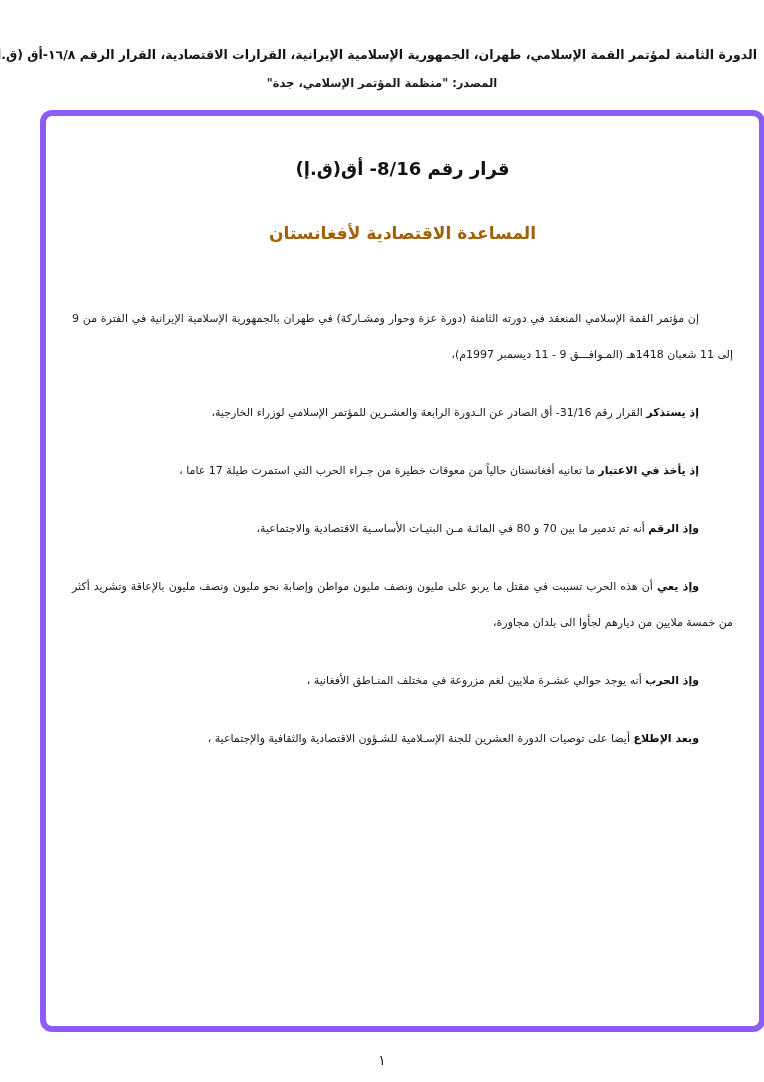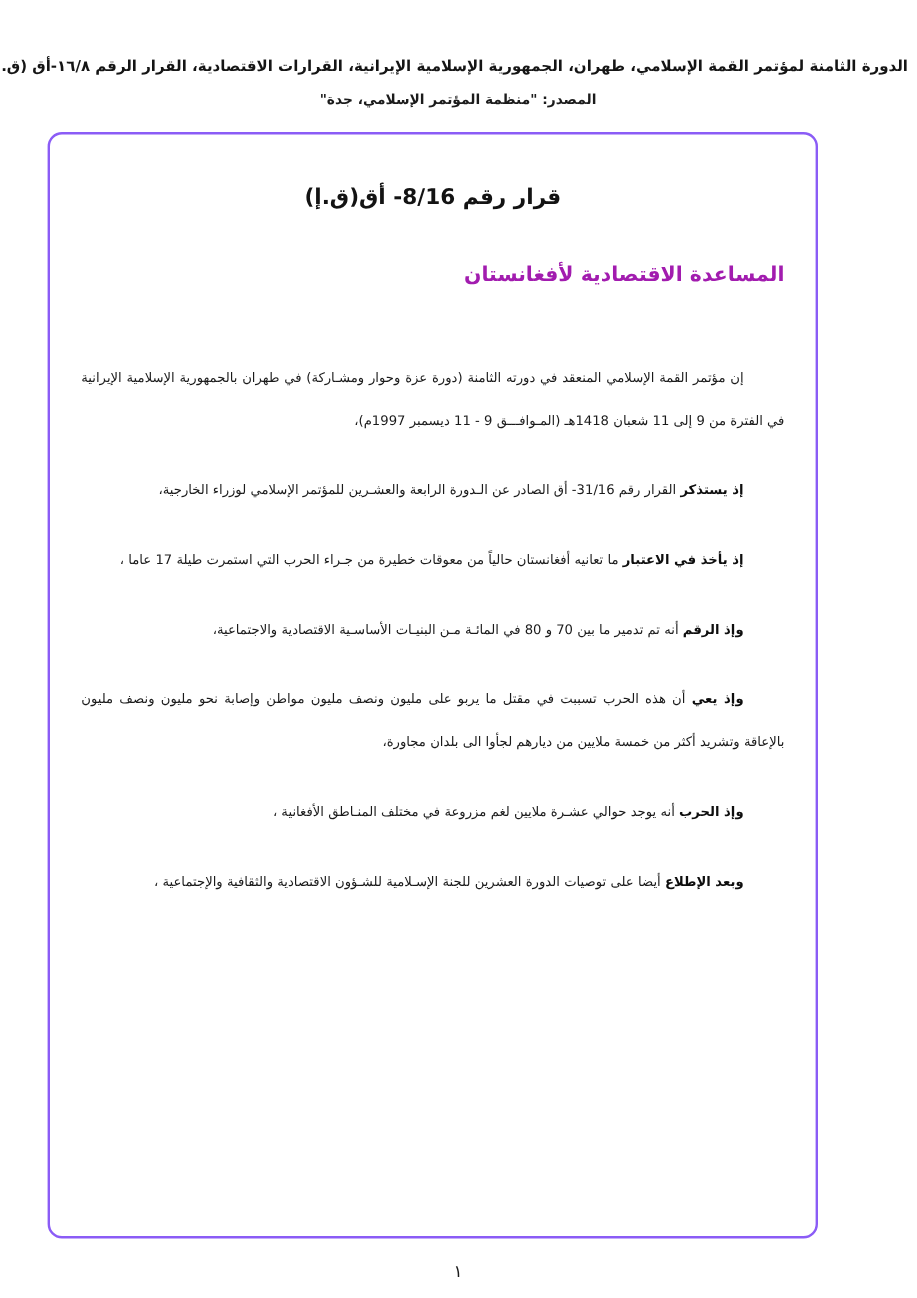--- a/index.html
+++ b/index.html
@@ -37,23 +37,23 @@
     text-align: center;
     font-size: 11.5px;
     font-weight: bold;
     color: #1b1b1b;
   }
   
   .doc-frame {
     position: absolute;
     left: 40px;
     top: 110px;
-    width: 642px;
+    width: 725px;
     height: 922px;
-    border: 2px solid #8b5cf6;
+    border: 6px solid #8b5cf6;
     border-radius: 12px;
     box-sizing: border-box;
     background: #ffffff;
     padding: 42px 26px 10px 26px;
     overflow: hidden;
   }
   .doc-title {
     text-align: center;
     font-size: 18px;
     font-weight: bold;
@@ -61,24 +61,25 @@
     color: #131313;
   }
   .doc-subtitle {
     text-align: center;
     font-size: 15px;
     font-weight: bold;
     margin: 0 0 40px 0;
     color: #131313;
   }
   .doc-subject {
+    text-align: center;
     font-size: 17px;
     font-weight: bold;
     margin: 5px 0 58px 0;
-    color: #a21caf;
+    color: #a16207;
   }
   .doc-body p {
     direction: rtl;
     text-align: justify;
     font-size: 11px;
     line-height: 36px;
     margin: 0 0 22px 0;
     text-indent: 34px;
     color: #1a1a1a;
   }

